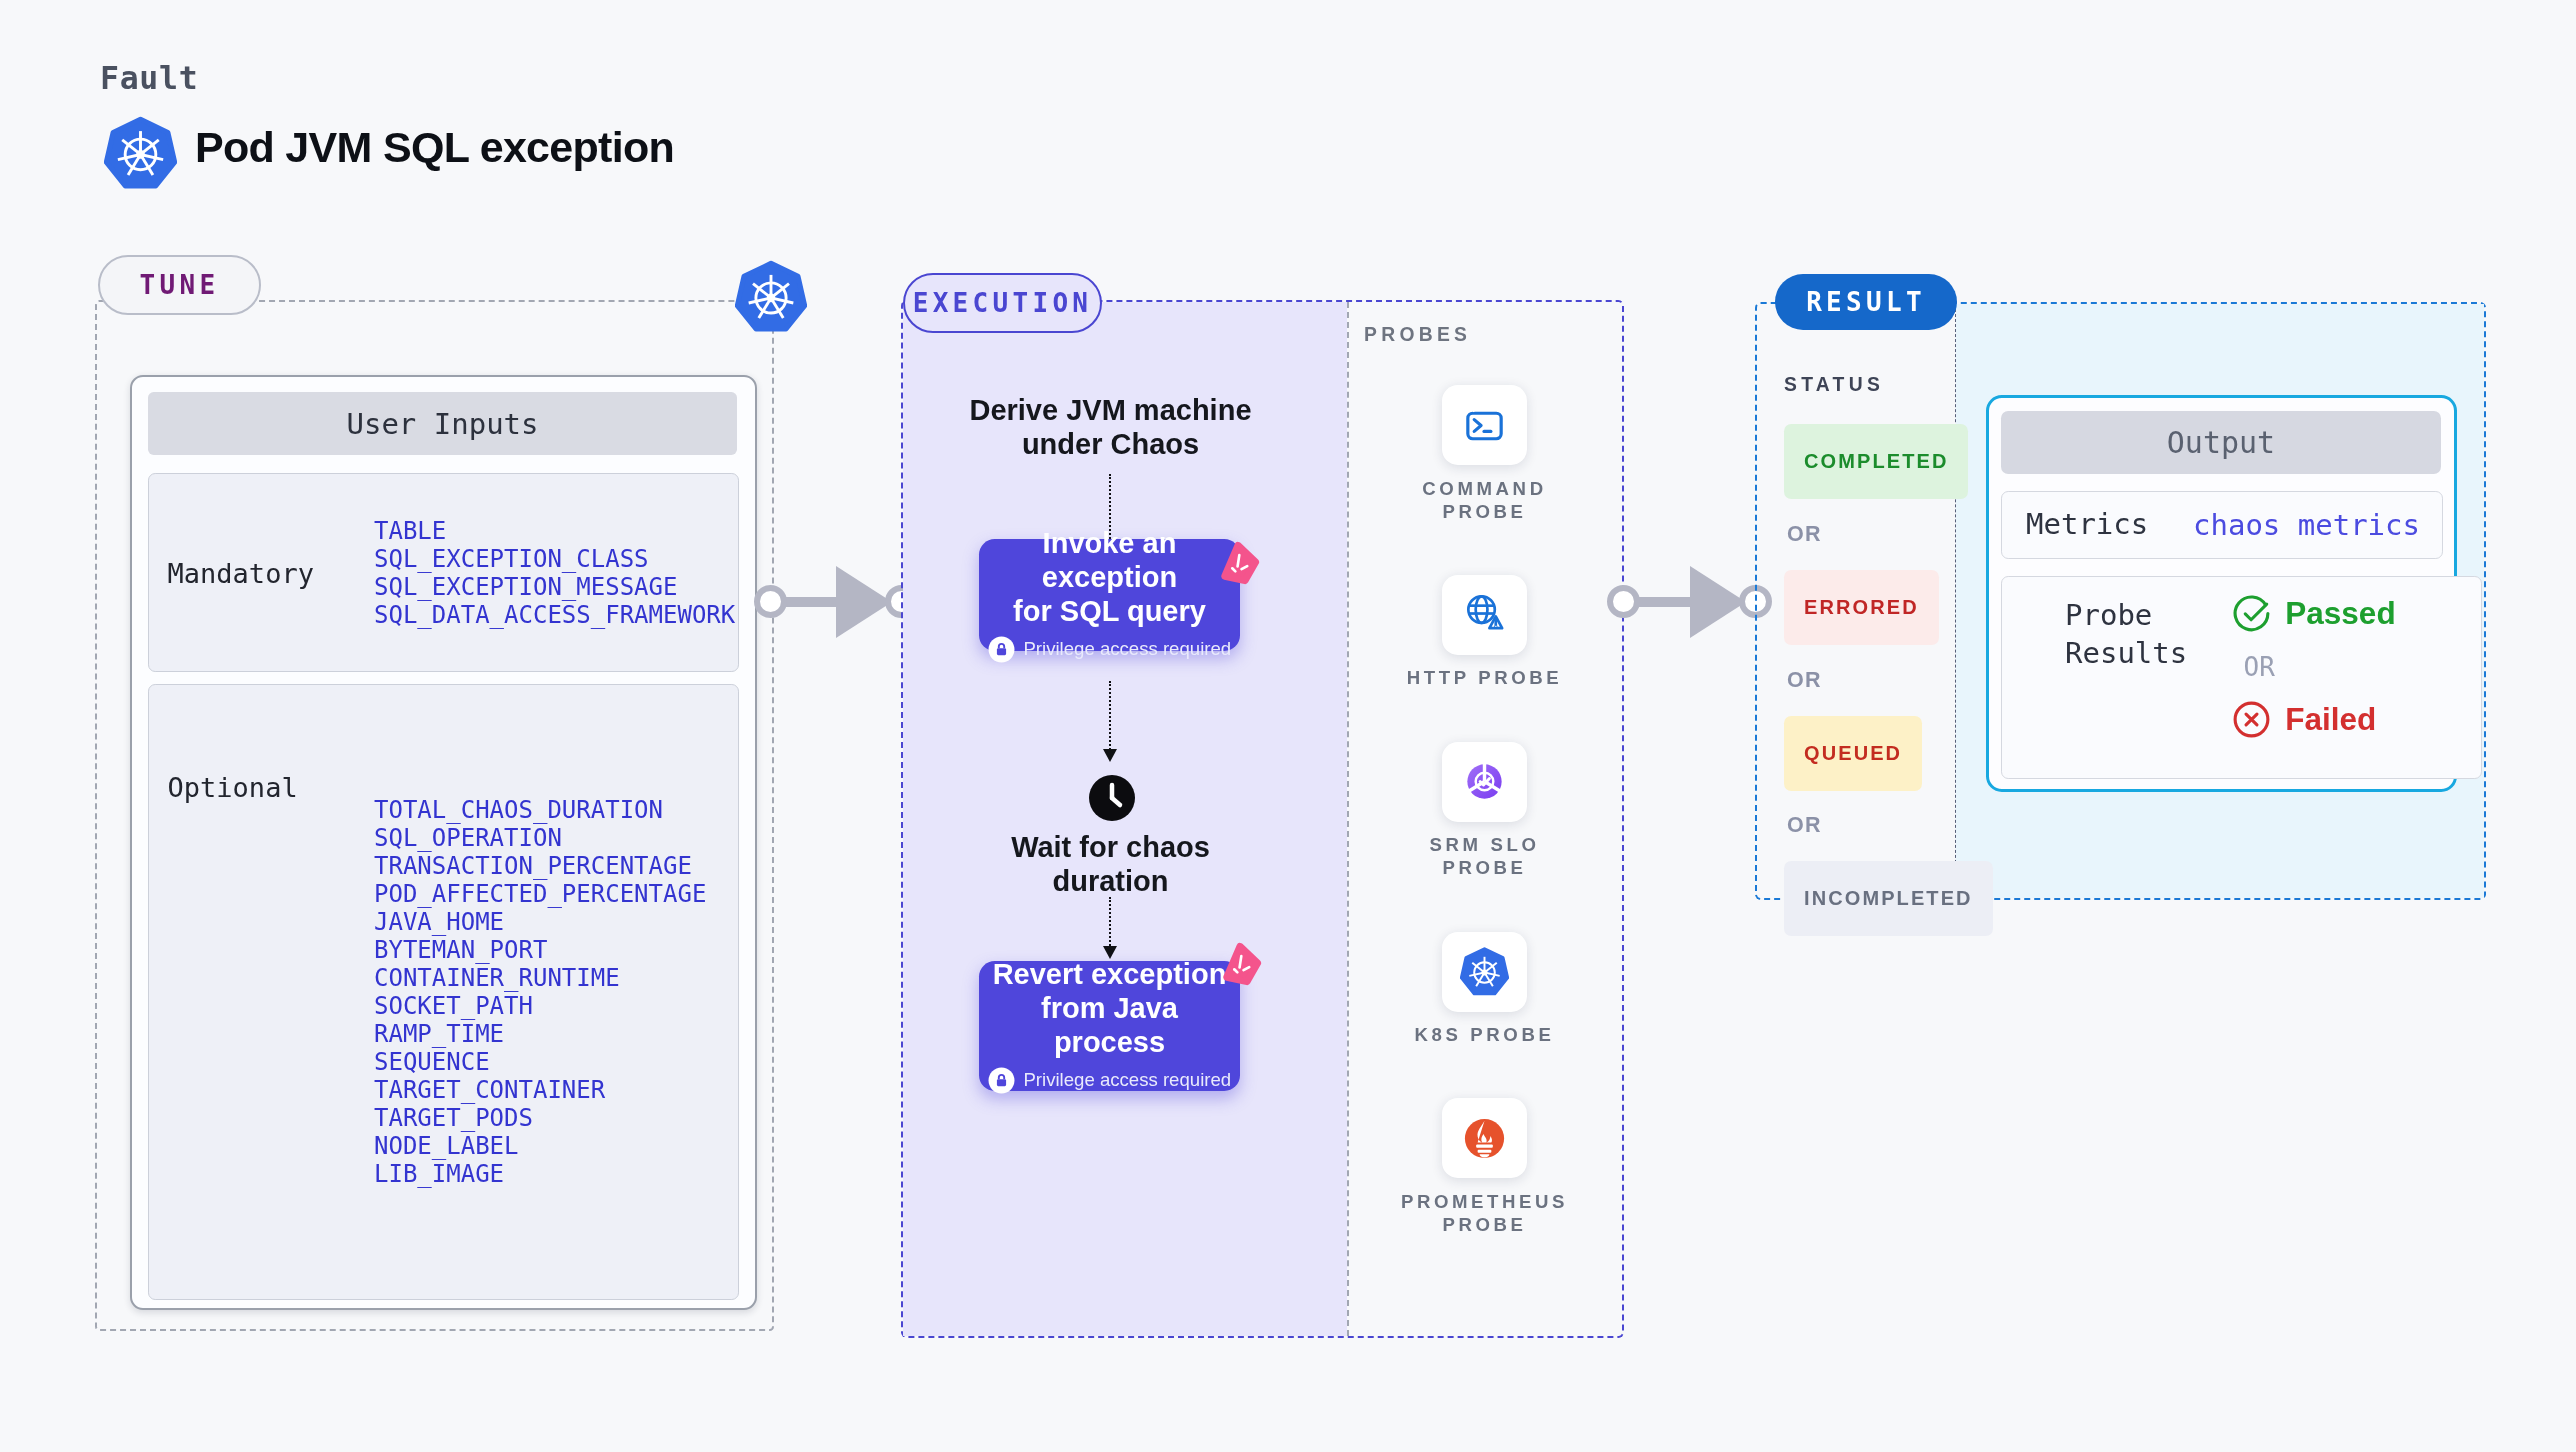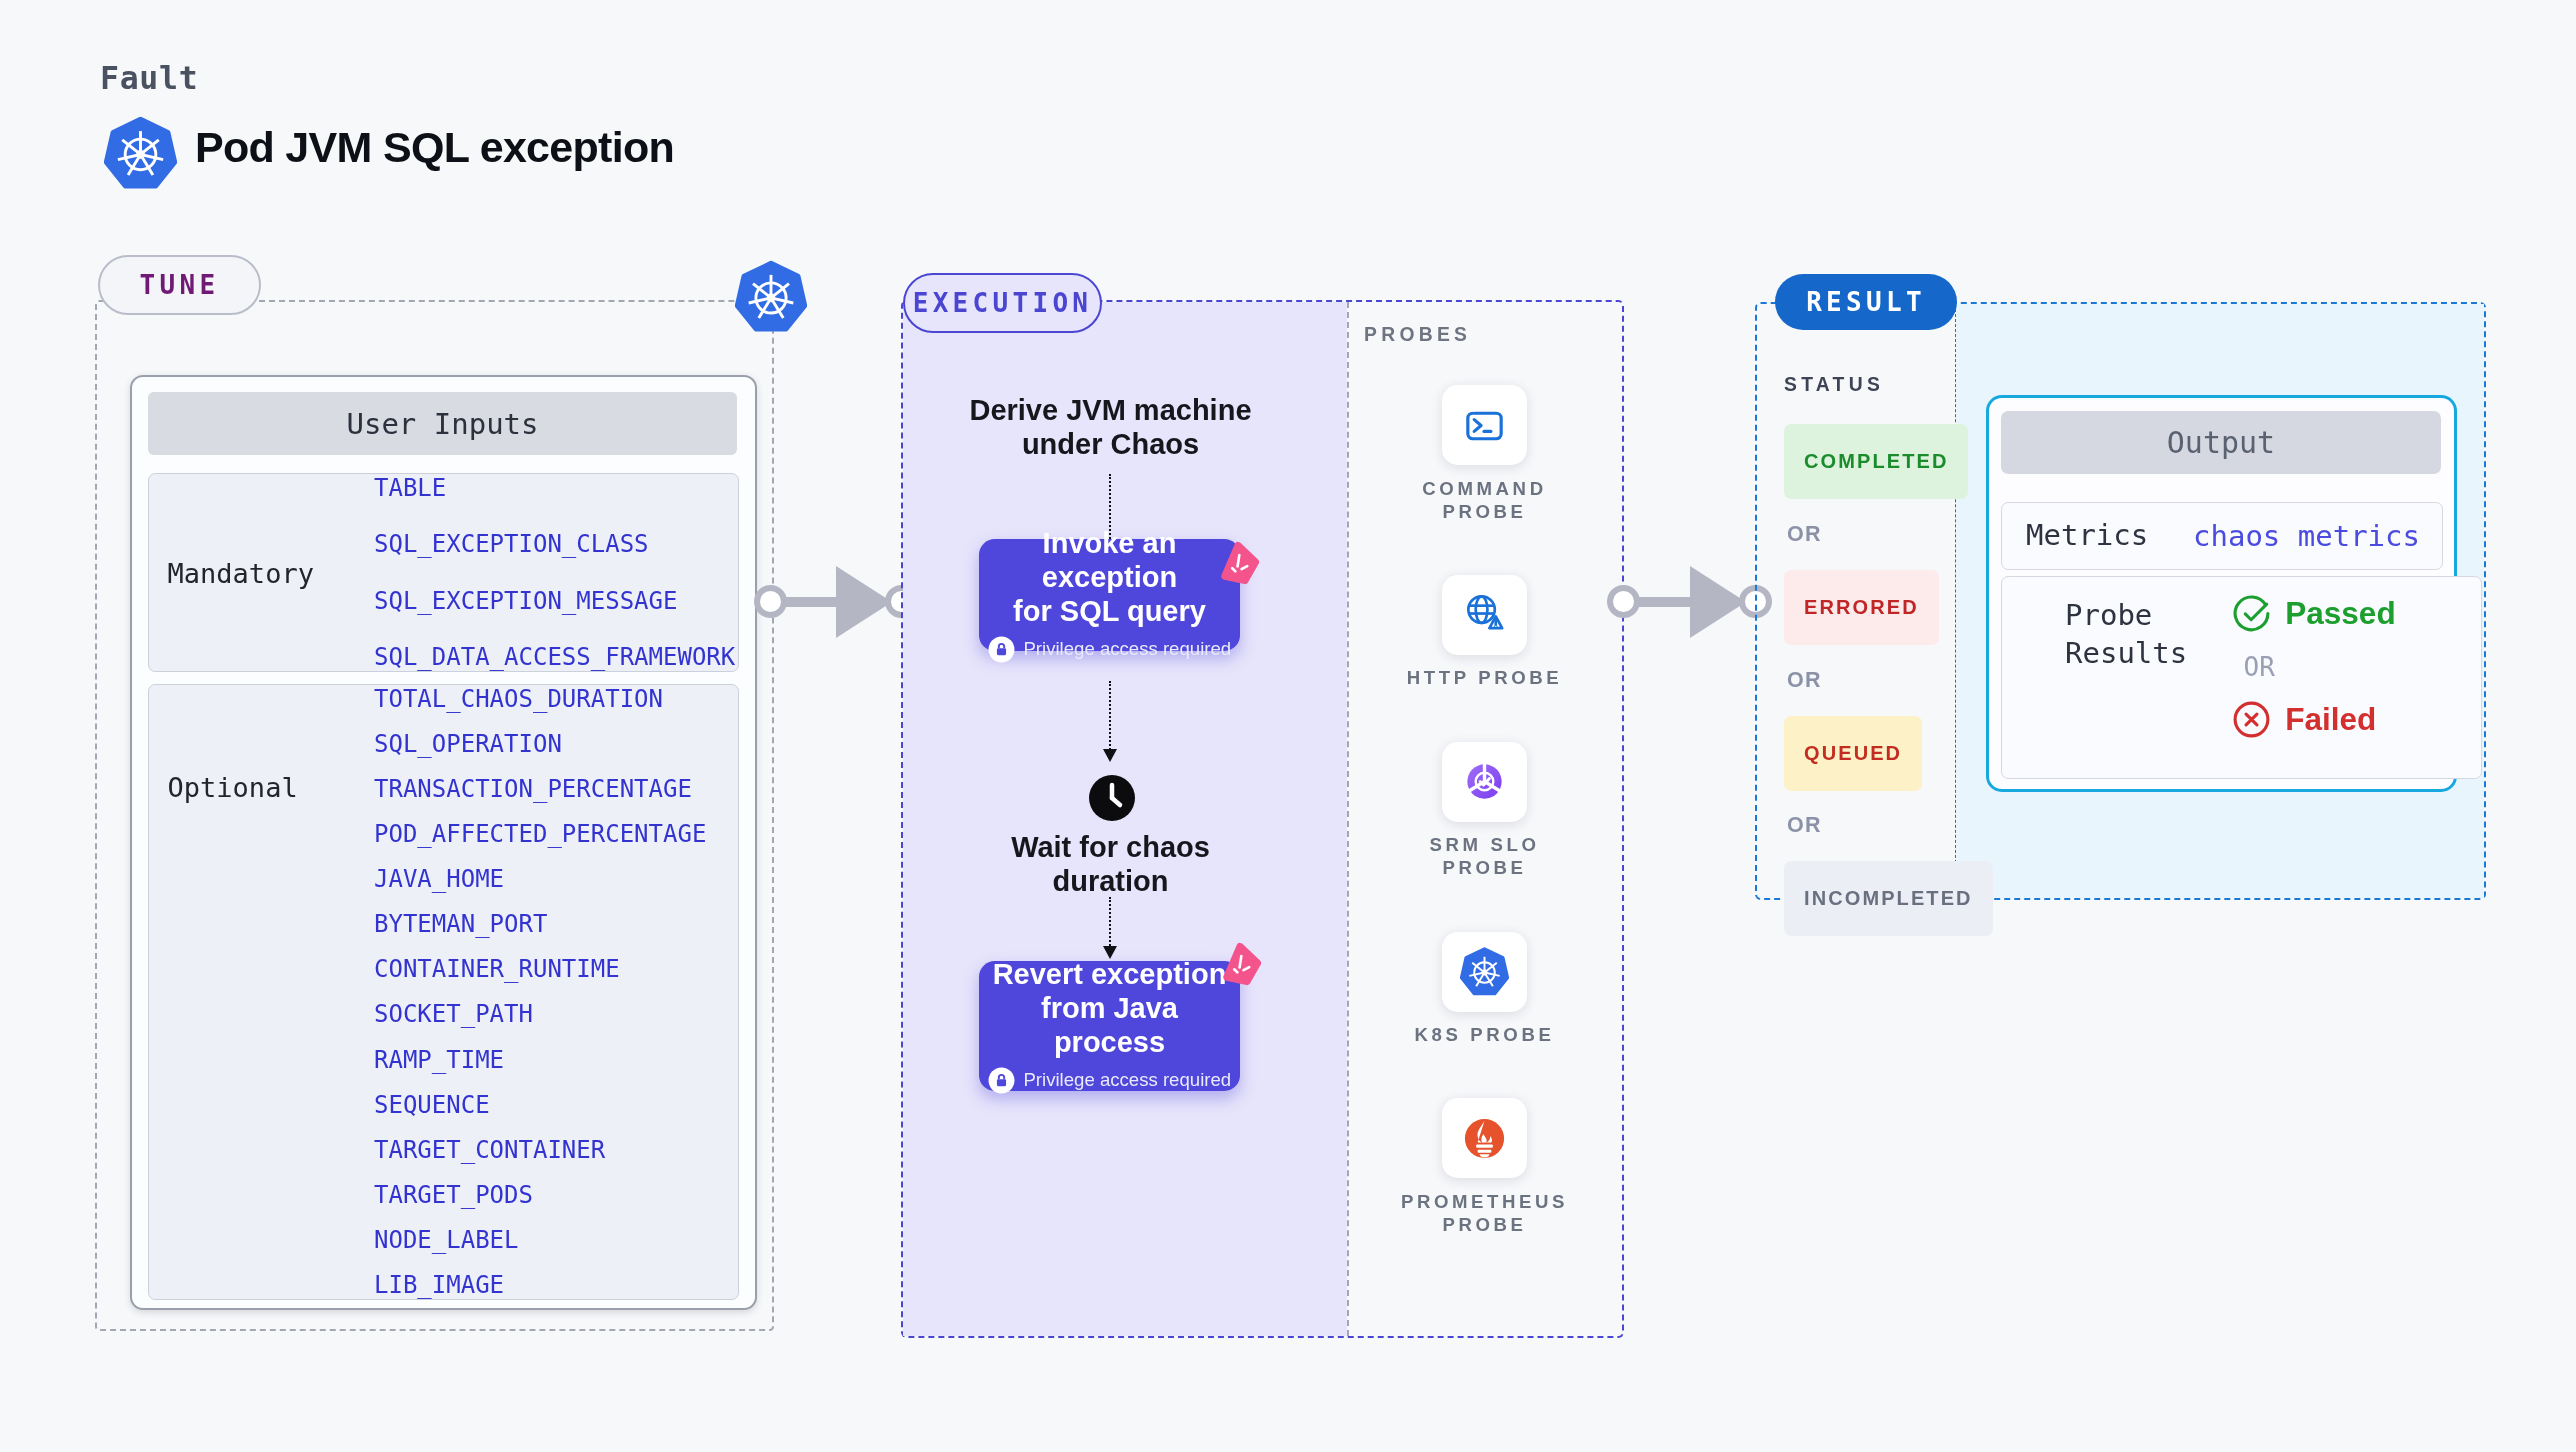--- a/index.html
+++ b/index.html
@@ -27,21 +27,21 @@
            border-radius:13px;box-shadow:0 2.1px 7.2px rgba(25,32,56,.14);}
   #ui-header{left:148px;top:392px;width:589px;height:63px;background:#d9dbe3;border-radius:5.7px;
              display:flex;align-items:center;justify-content:center;font-size:29px;color:#2c313d;}
   .group-box{left:148px;width:589px;background:#eef0f7;border:1.4px solid #ccd0da;border-radius:7.2px;}
   #mandatory-box{top:473px;height:197px;}
   #optional-box{top:684px;height:614px;}
   .group-label{position:absolute;left:18.6px;font-size:27px;color:#22252e;}
   #mandatory-box .group-label{top:50%;transform:translateY(-50%);}
   #optional-box .group-label{top:87px;}
   .params{position:absolute;left:225px;top:0;bottom:0;right:7.2px;display:flex;flex-direction:column;
-          justify-content:space-between;}
+          justify-content:center;}
   .param{font-size:24px;color:#3334d0;white-space:nowrap;}
 
   
   .conn-circle{width:33px;height:33px;border-radius:50%;background:#ffffff;border:6.4px solid #b4b6c4;box-sizing:border-box;}
   .arrow-shaft{height:10px;background:#b4b6c4;}
   .arrow-head{width:0;height:0;border-top:36px solid transparent;border-bottom:36px solid transparent;
               border-left:56px solid #b4b6c4;}
 
   
   #exec-box{left:901px;top:300px;width:723px;height:1038px;border:2.9px dashed #4a46d1;border-radius:5.7px;box-sizing:border-box;}
@@ -87,21 +87,21 @@
   .k-danger{background:#fcebea;color:#c02626;}
   .k-warning{background:#fdf1c7;color:#c32c20;}
   .k-muted{background:#eceef5;color:#697080;}
   .k-or{background:transparent;color:#8b91a7;padding:0 2.9px;margin:8.6px 0;font-size:21.5px;font-weight:600;letter-spacing:1.4px;}
 
   #output-card{left:1986px;top:395px;width:471px;height:397px;background:#fdfdff;border:3.6px solid #18a8e0;
                border-radius:15.8px;box-sizing:border-box;}
   #output-header{left:2001px;top:411px;width:440px;height:63px;background:#d6d8e1;border-radius:7.2px;
                  display:flex;align-items:center;justify-content:center;font-size:30px;color:#5a6170;}
   .out-row{background:#fafbfe;border:1.4px solid #d5d8e0;border-radius:7.2px;display:flex;}
-  #metrics-row{left:2001px;top:502px;width:440px;height:66px;align-items:center;}
+  #metrics-row{left:2001px;top:491px;width:440px;height:66px;align-items:center;}
   #probe-row{left:2001px;top:576px;width:440px;height:201px;align-items:flex-start;padding-left:39px;}
   .out-label{width:167px;padding-left:24px;font-size:29px;color:#2e3340;line-height:1.3;}
   #metrics-value{font-size:29px;color:#4b4be0;}
   #probe-row .out-label{margin-top:20px;}
   #probe-results-col{display:flex;flex-direction:column;margin-top:17px;}
   .pr-line{display:flex;align-items:center;gap:14.3px;}
   .pr-icon{width:39px;height:39px;display:inline-flex;}
   #passed-text{font-size:31.5px;font-weight:700;color:#1d9f2f;}
   #failed-text{font-size:31.5px;font-weight:700;color:#d32f2f;}
   #pr-or{font-size:26px;color:#9aa0b4;margin:18.6px 0 18.6px 11.5px;}

